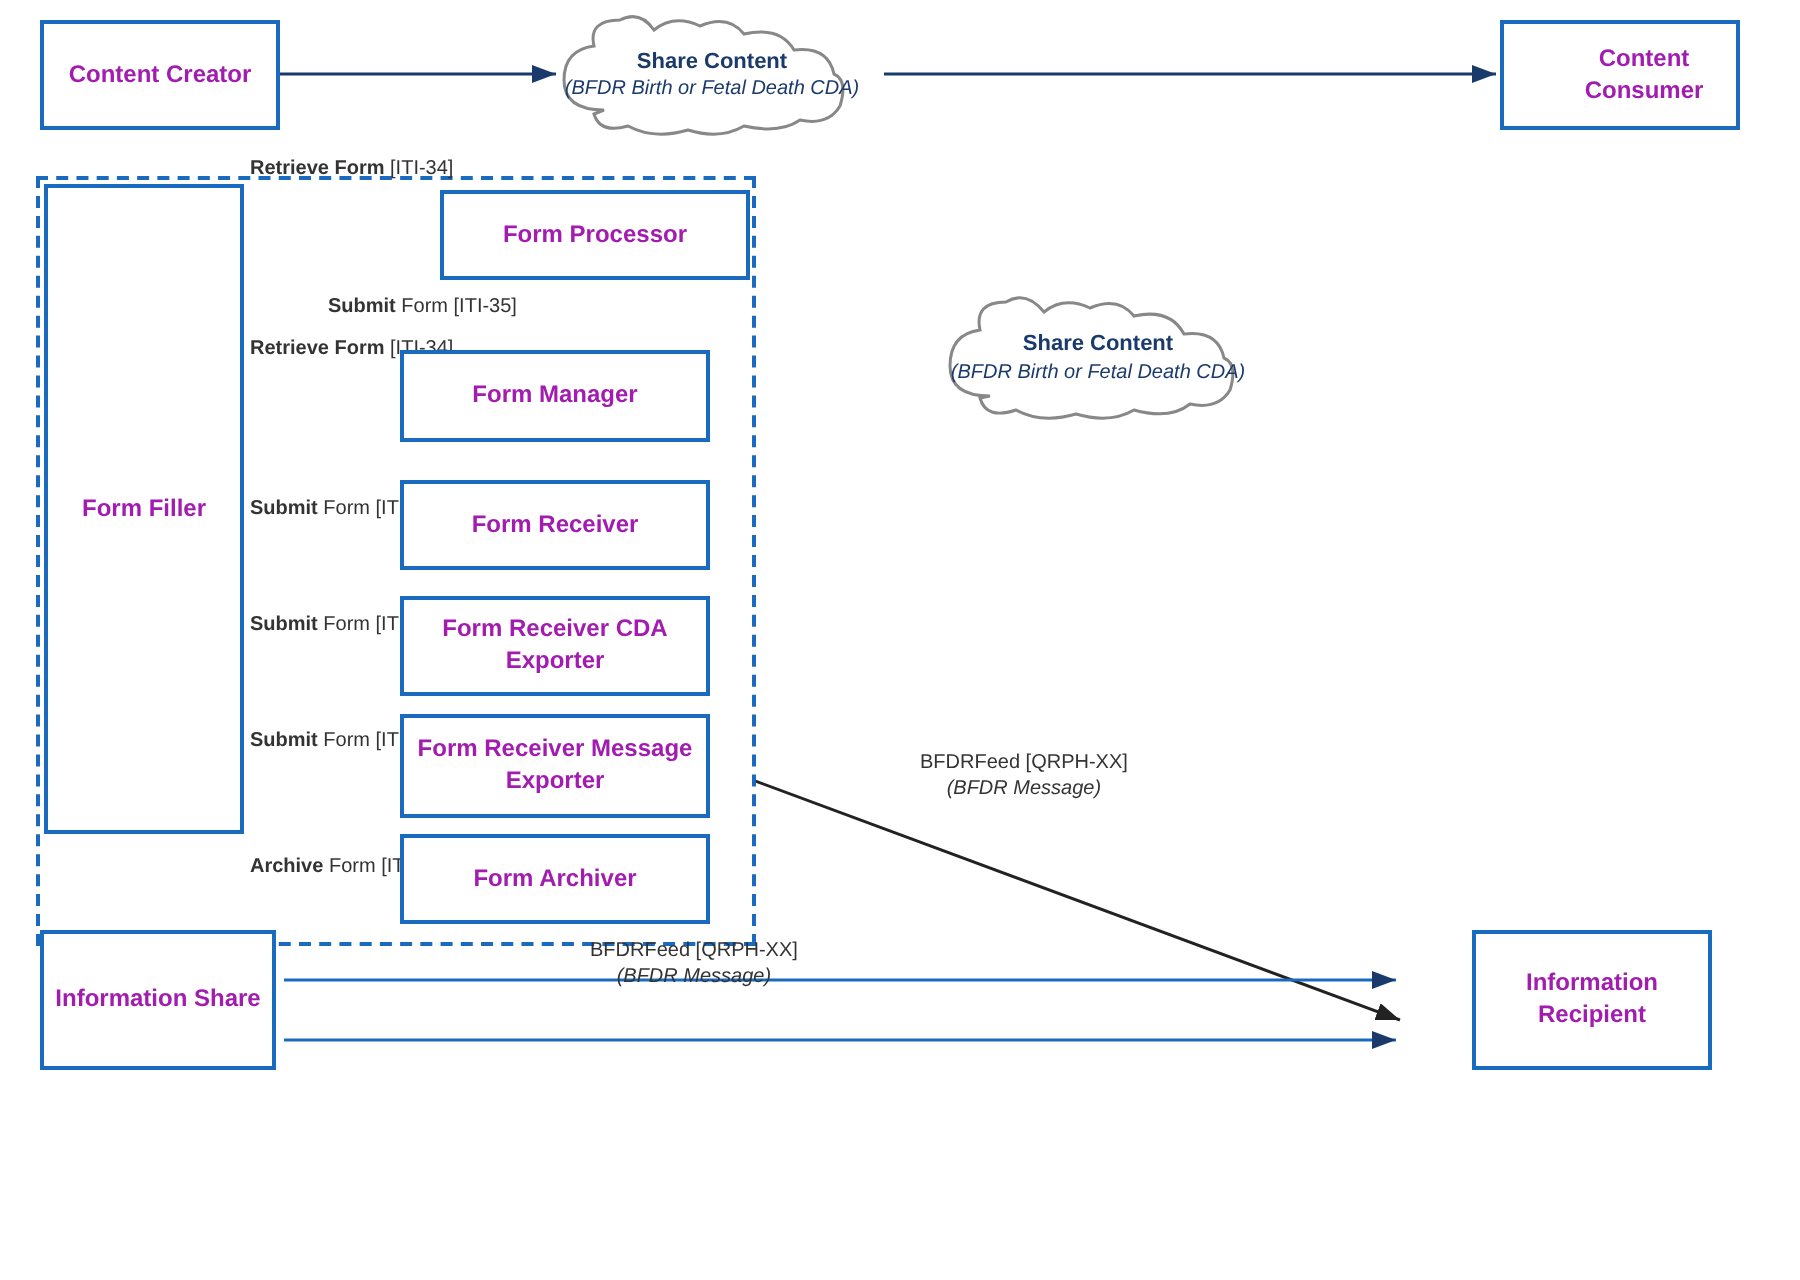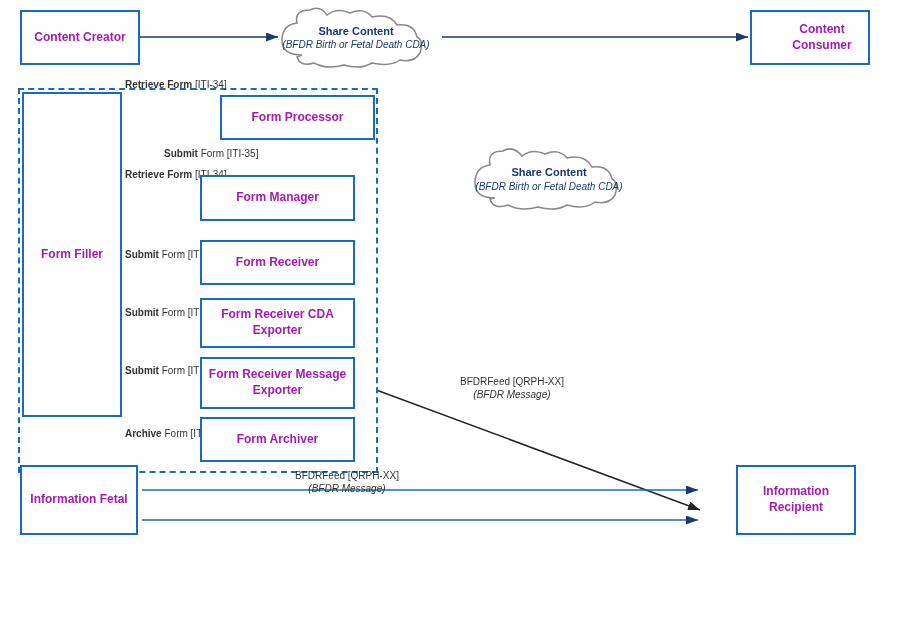--- a/index.html
+++ b/index.html
@@ -225,21 +225,21 @@
       <span>(BFDR Birth or Fetal Death CDA)</span>
     </div>
   </div>
 
   <div class="arrow-label" style="left:460px; top:375px; text-align:center;">
     <div>BFDRFeed [QRPH-XX]</div>
     <div class="label-italic">(BFDR Message)</div>
   </div>
 
   <div class="box" style="left:20px; top:465px; width:118px; height:70px;">
-    <span>Information Fetal</span>
+    <span>Information Share</span>
   </div>
 
   <div class="arrow-label" style="left:295px; top:469px; text-align:center;">
     <div>BFDRFeed [QRPH-XX]</div>
     <div class="label-italic">(BFDR Message)</div>
   </div>
 
   <div class="box" style="left:700px; top:465px; width:120px; height:70px;margin-left:36px;">
     <span>Information Recipient</span>
   </div>

